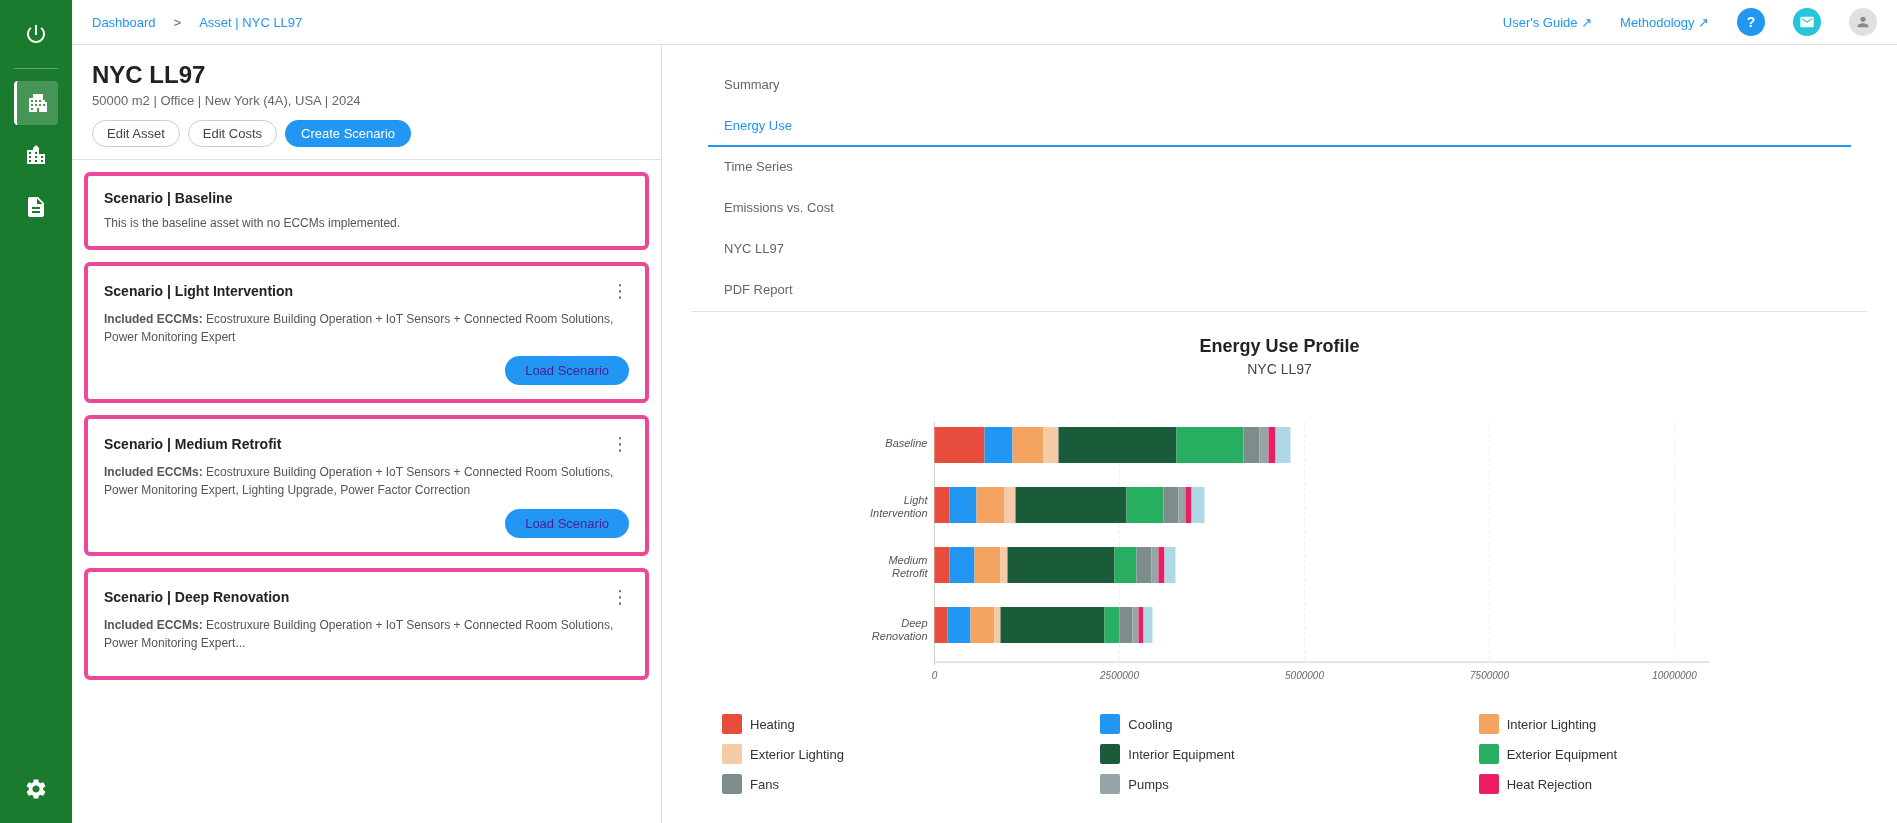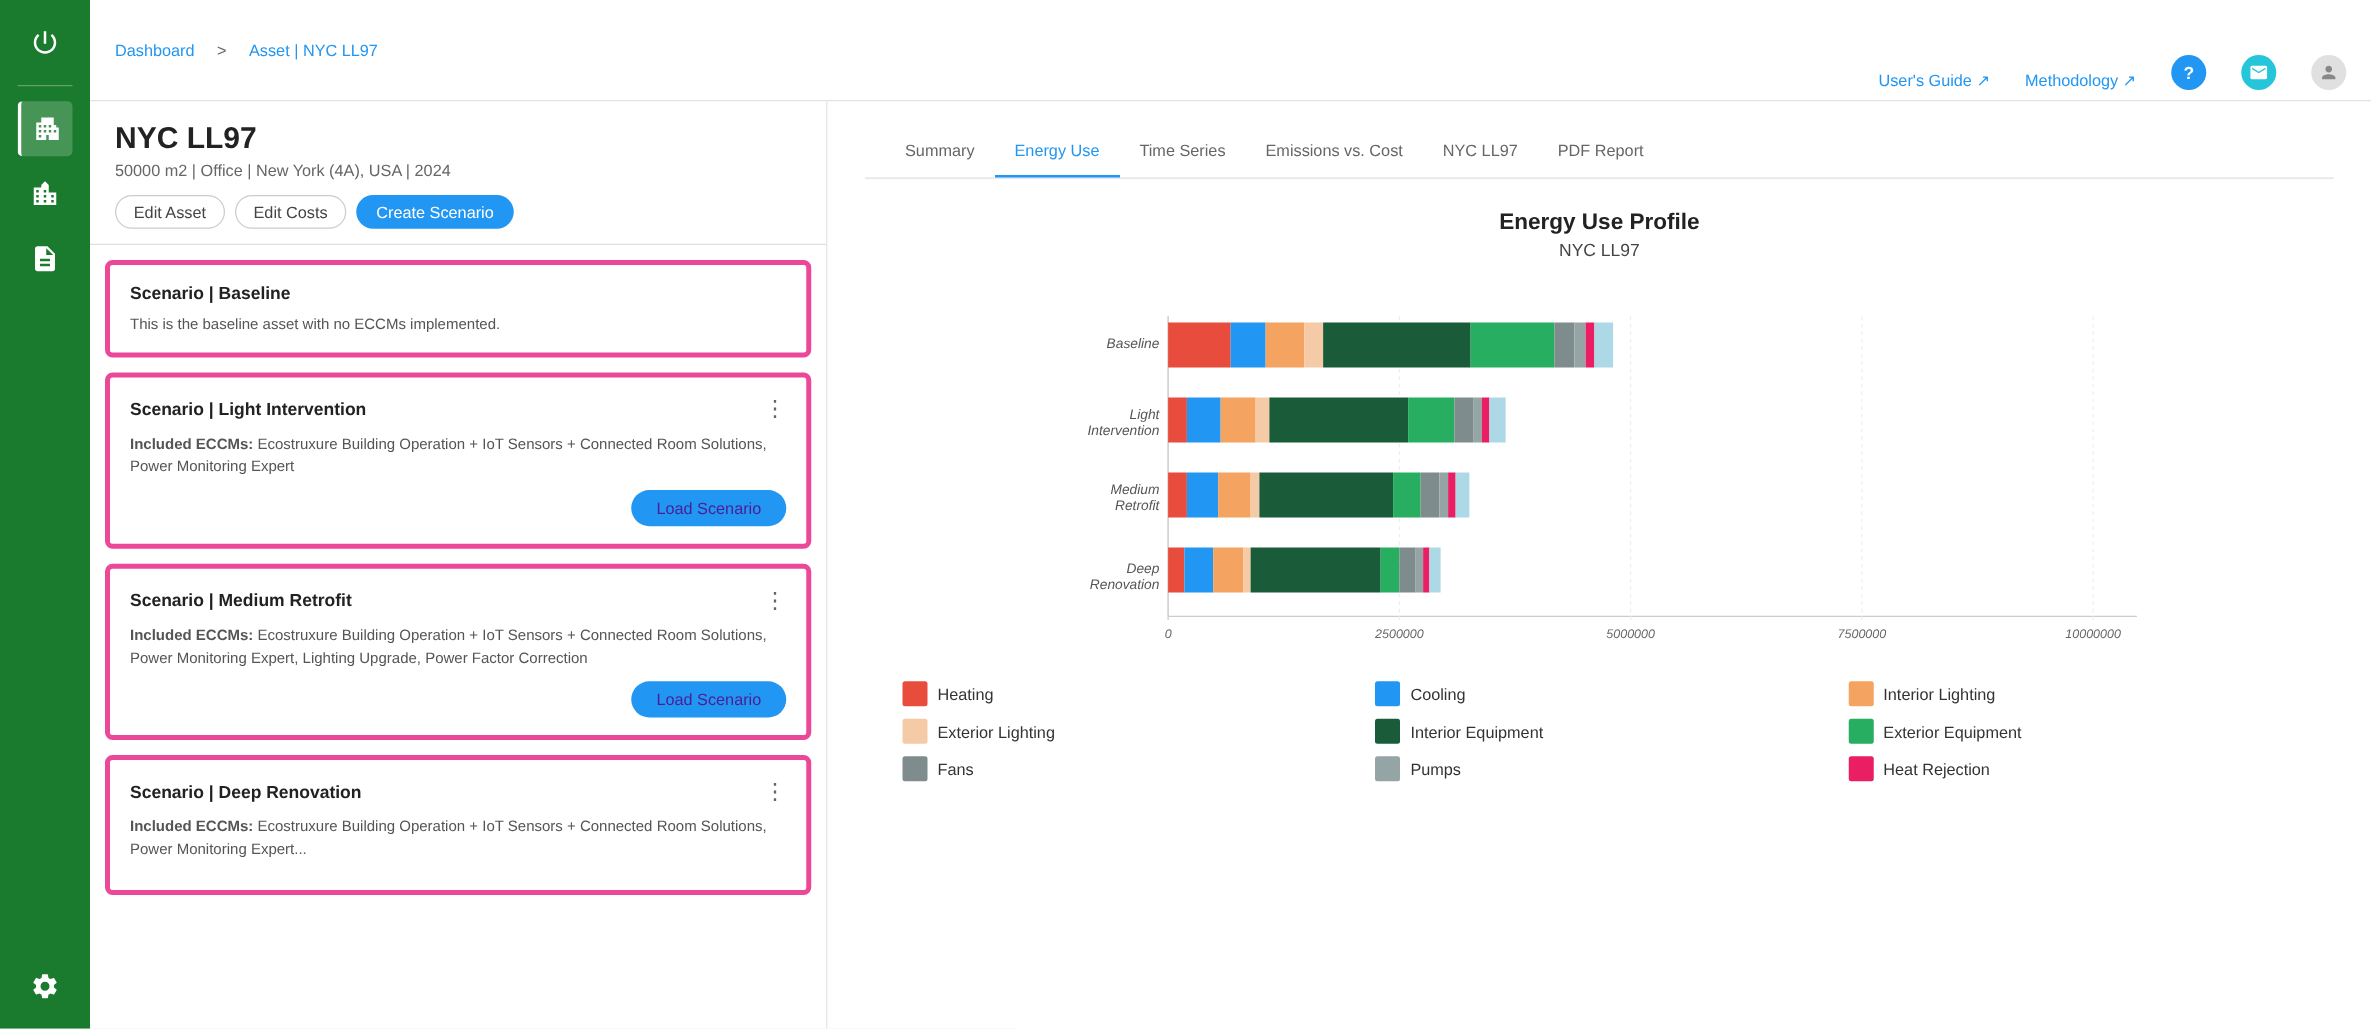--- a/index.html
+++ b/index.html
@@ -40,21 +40,21 @@
       border-bottom: 1px solid #e0e0e0;
       padding: 8px 20px;
       display: flex;
       align-items: center;
       justify-content: space-between;
       flex-shrink: 0;
     }
     .breadcrumb { display: flex; align-items: center; gap: 18px; color: #2196F3; font-size: 13px; }
     .breadcrumb span { color: #666; }
     .breadcrumb a { color: #2196F3; text-decoration: none; }
-    .top-nav-right { display: flex; align-items: flex-end; gap: 28px; margin-top: 36px; }
+    .top-nav-right { display: flex; align-items: center; gap: 28px; }
     .nav-link { color: #2196F3; font-size: 13px; text-decoration: none; cursor: pointer; }
     .nav-icon {
       width: 28px; height: 28px; border-radius: 50%;
       display: flex; align-items: center; justify-content: center;
       cursor: pointer;
     }
     .nav-icon-blue { background: #2196F3; color: white; font-weight: bold; font-size: 14px; }
     .nav-icon-teal { background: #26C6DA; color: white; }
     .nav-icon-gray { background: #e0e0e0; }
 
@@ -78,21 +78,21 @@
       padding: 0 14px; border: 1px solid #ccc; background: white;
       border-radius: 20px; font-size: 13px; cursor: pointer; color: #444;
     }
     .btn-primary {
       padding: 6px 16px; background: #2196F3; color: white;
       border: none; border-radius: 20px; font-size: 13px; cursor: pointer;
     }
     .panel-divider { height: 1px; background: #e0e0e0; margin: 0 0 0 0; }
 
     
-    .tabs { display: flex; gap: 0; padding: 0 16px; border-bottom: 1px solid #e0e0e0; }
+    .tabs { display: flex; gap: 0; padding: 0 16px; border-bottom: 1px solid #e0e0e0; flex-direction: column; }
     .tab {
       padding: 12px 16px; font-size: 13px; color: #666;
       cursor: pointer; border-bottom: 2px solid transparent;
       white-space: nowrap;
     }
     .tab.active { color: #2196F3; border-bottom: 2px solid #2196F3; font-weight: 500; }
 
     
     .scenarios-list { flex: 1; overflow-y: auto; padding: 12px; }
     .scenario-card {

